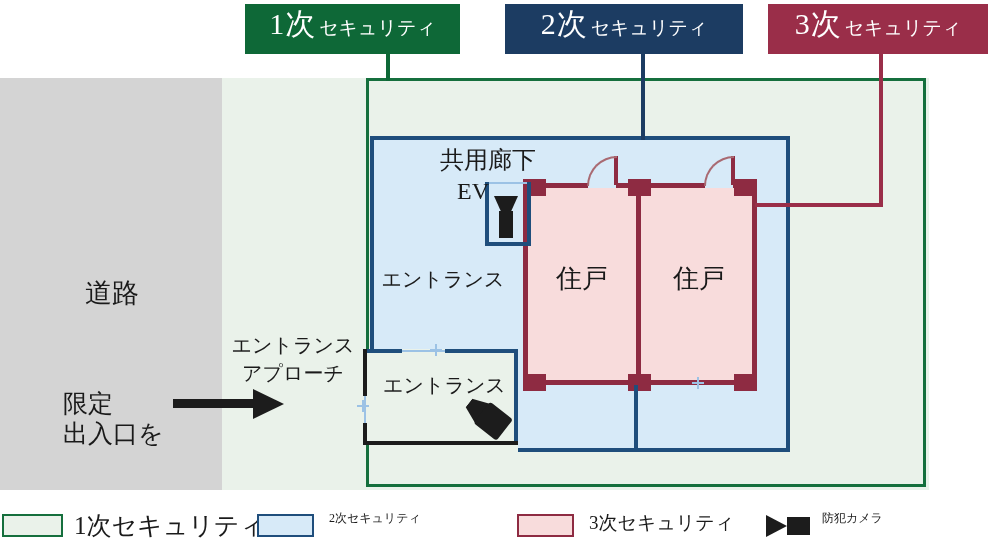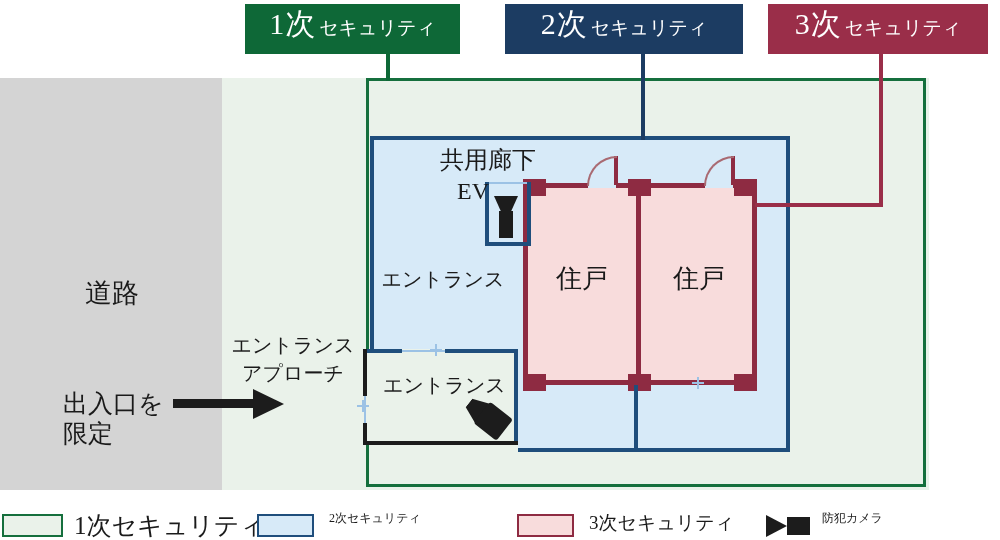--- a/index.html
+++ b/index.html
@@ -101,22 +101,22 @@
     <span class="sec-big">3次</span>
     <span class="sec-small">セキュリティ</span>
   </div>
 
   <div class="txt" style="left:85px;top:278px;font-size:27px;">道路</div>
   <div class="abs" style="left:228px;top:331px;width:130px;text-align:center;font-size:20px;line-height:28px;">
     <div>エントランス</div>
     <div>アプローチ</div>
   </div>
   <div class="abs" style="left:63px;top:389px;font-size:25px;line-height:30px;">
+    <div>限定</div>
     <div>出入口を</div>
-    <div>限定</div>
   </div>
   <div class="txt" style="left:396px;top:147px;font-size:24px;margin-left:44px;">共用廊下</div>
   <div class="txt" style="left:419px;top:178px;font-size:24px;margin-left:38px;">EV</div>
   <div class="abs" style="left:373px;top:264px;width:140px;text-align:center;font-size:20px;line-height:30px;">
     <div>エントランス</div>
   </div>
   <div class="txt" style="left:383px;top:374px;font-size:20px;">エントランス</div>
   <div class="txt" style="left:556px;top:264px;font-size:26px;">住戸</div>
   <div class="txt" style="left:673px;top:264px;font-size:26px;">住戸</div>
 

